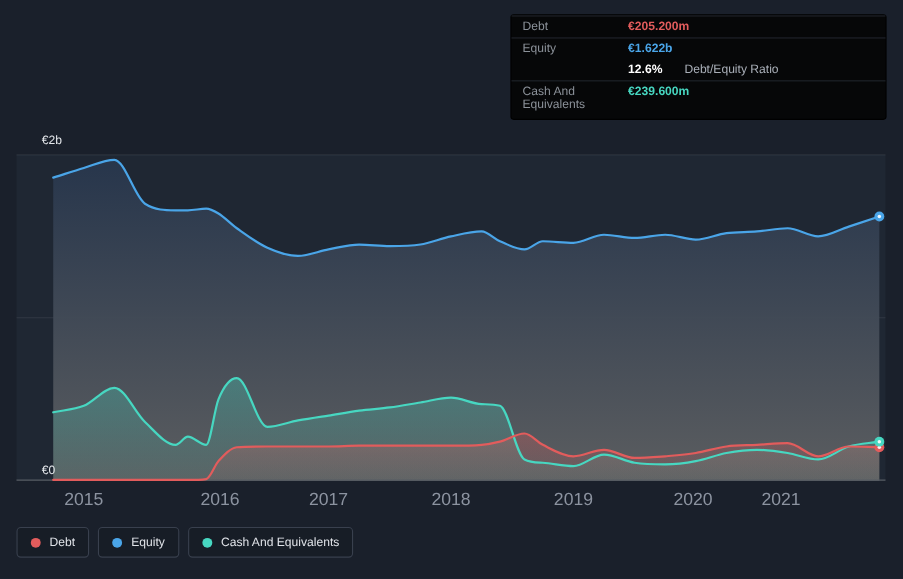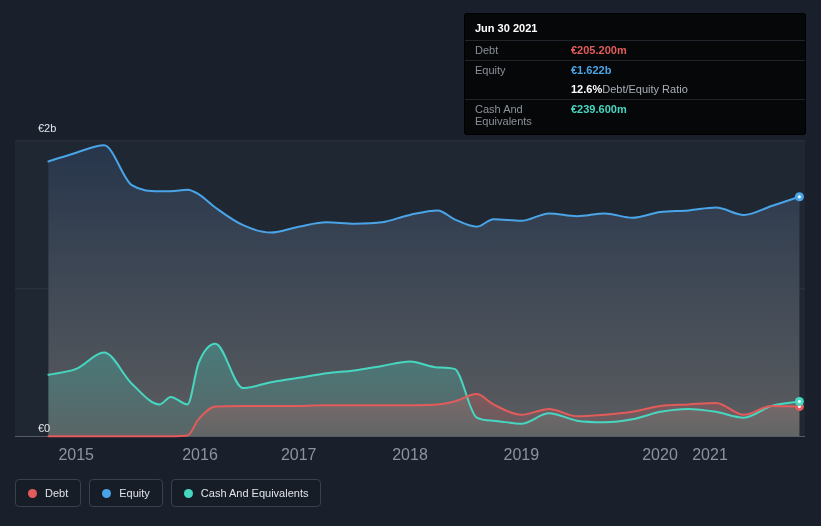--- a/index.html
+++ b/index.html
@@ -23,21 +23,21 @@
   }
   .tt-row{
     display:flex;align-items:baseline;
     padding:3px 10px 4px;font-size:11px;
     border-top:1px solid #20242b;
   }
   .tt-row.no-sep{border-top:none}
   .tt-label{flex:0 0 96px;color:#8b9199}
   .tt-value{font-weight:bold}
   .tt-ratio-bold{color:#ffffff;font-weight:bold}
-  .tt-ratio-label{color:#a9afb8;margin-left:0}
+  .tt-ratio-label{color:#a9afb8;margin-left:20px}
 
   
   #chart-svg{position:absolute;left:15px;top:126px;overflow:visible}
   .panel{fill:#1f2733}
   .gridline{stroke:rgba(255,255,255,0.08);stroke-width:1}
   .baseline{stroke:#575c64;stroke-width:1}
 
   .ylabel{position:absolute;left:38px;font-size:11px;color:#e4e7eb;z-index:3}
   .ylabel-top{top:122px}
   .ylabel-zero{top:422px}
@@ -53,21 +53,20 @@
     background:#171d26;color:#e0e3e8;font-size:11px;cursor:pointer;
   }
   .legend-dot{width:9px;height:9px;border-radius:50%;flex:none}
 </style>
 </head>
 <body>
 
 <div class="page">
 
   <div class="tooltip-card">
-    <div class="tt-header">Jun 30 2021</div>
 
     <div class="tt-row">
       <span class="tt-label">Debt</span>
       <span class="tt-value" style="color: rgb(226, 92, 92);">€205.200m</span>
     </div>
 
     <div class="tt-row">
       <span class="tt-label">Equity</span>
       <span class="tt-value" style="color: rgb(74, 165, 232);">€1.622b</span>
     </div>
@@ -130,21 +129,21 @@
         <circle cx="784.4" cy="275.5" r="1.6" fill="rgba(255,255,255,0.9)"></circle>
       </g>
   </svg>
 
   <div id="x-axis">
       <span class="xtick" style="left: 61.2px;">2015</span>
       <span class="xtick" style="left: 185px;">2016</span>
       <span class="xtick" style="left: 283.7px;">2017</span>
       <span class="xtick" style="left: 395px; text-align: right;">2018</span>
       <span class="xtick" style="left: 506.3px;">2019</span>
-      <span class="xtick" style="left: 645px; text-align: right;">2020</span>
+      <span class="xtick" style="left: 615px; text-align: right;">2020</span>
       <span class="xtick" style="left: 695px;">2021</span>
     </div>
 
   <div class="legend">
     <div class="legend-item">
       <span class="legend-dot" style="background: rgb(226, 92, 92);"></span>
       <span>Debt</span>
     </div>
     <div class="legend-item">
       <span class="legend-dot" style="background: rgb(74, 165, 232);"></span>

